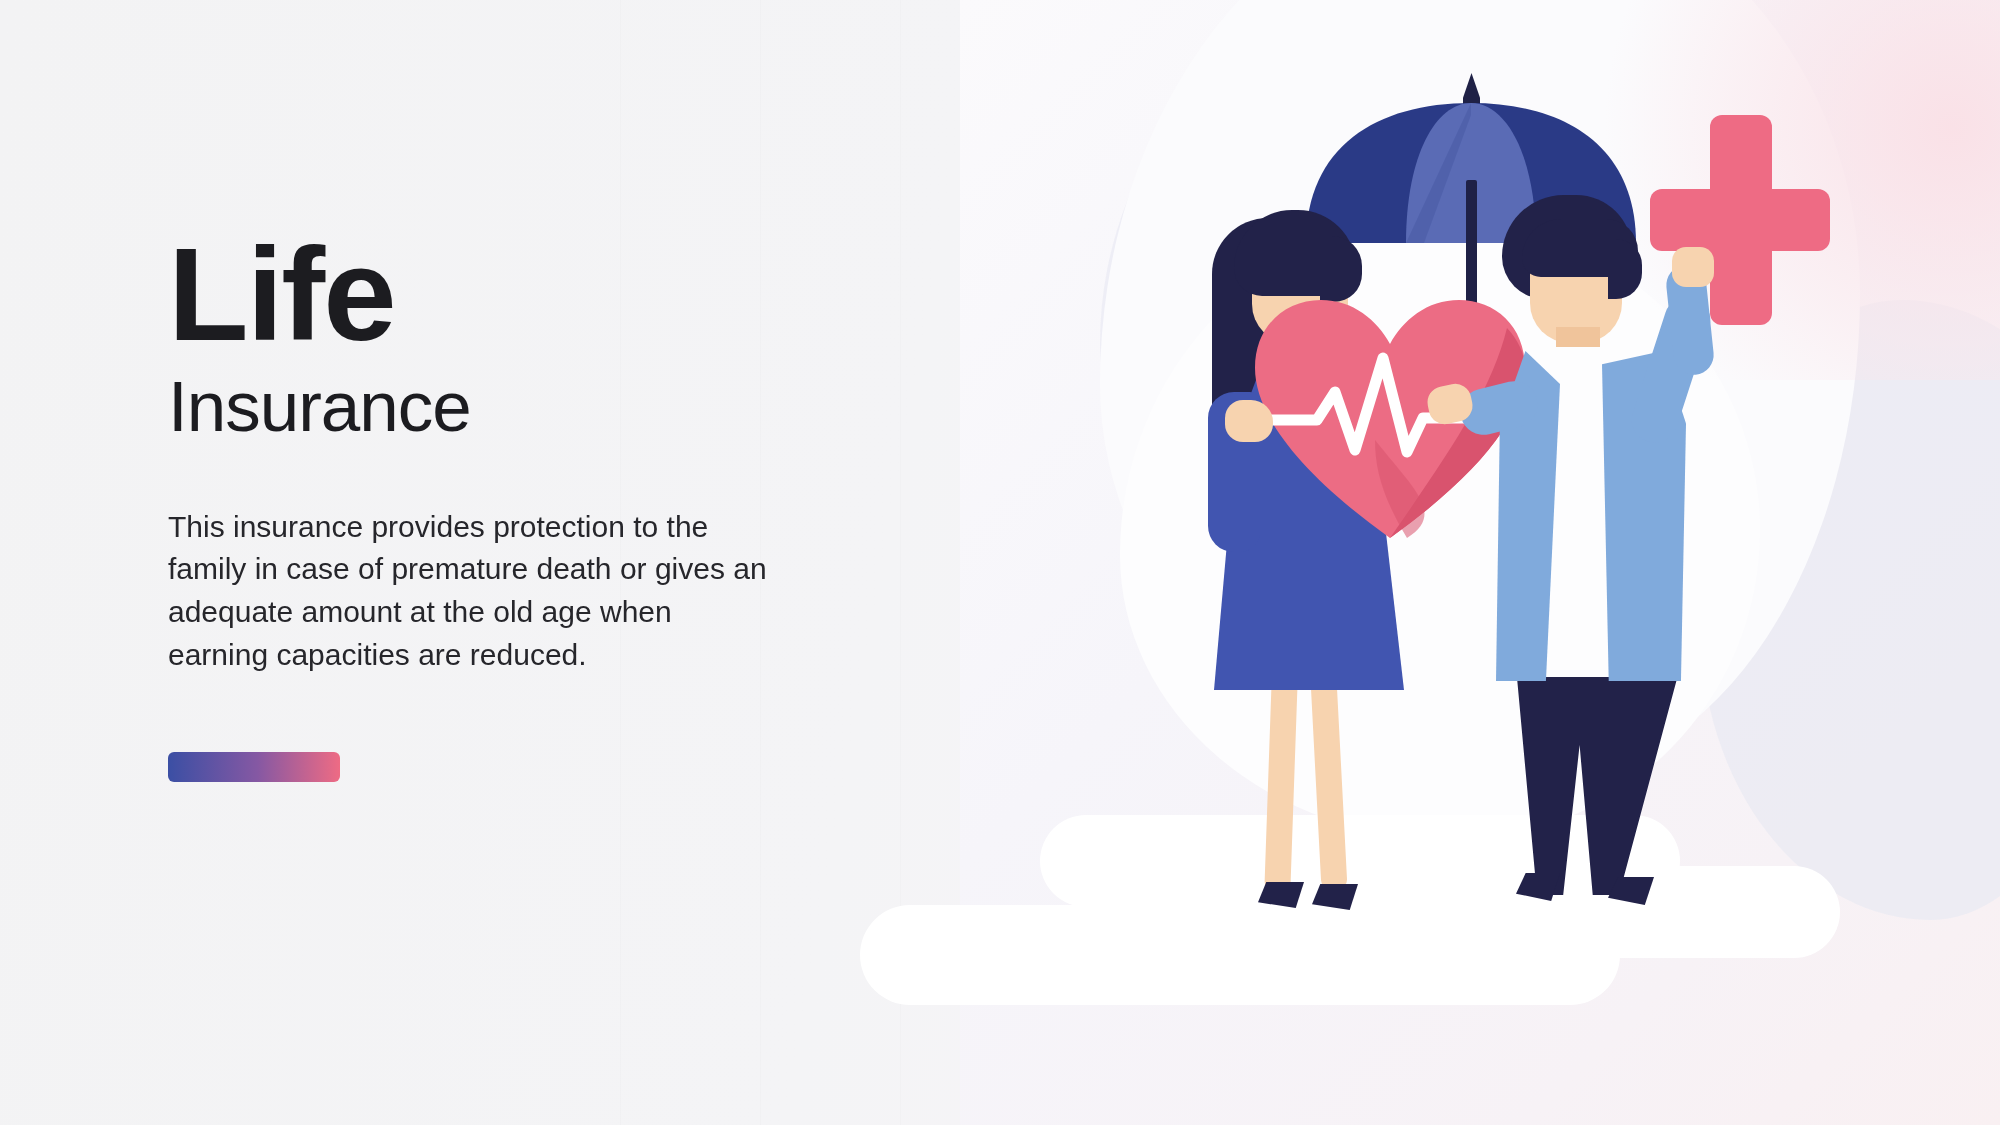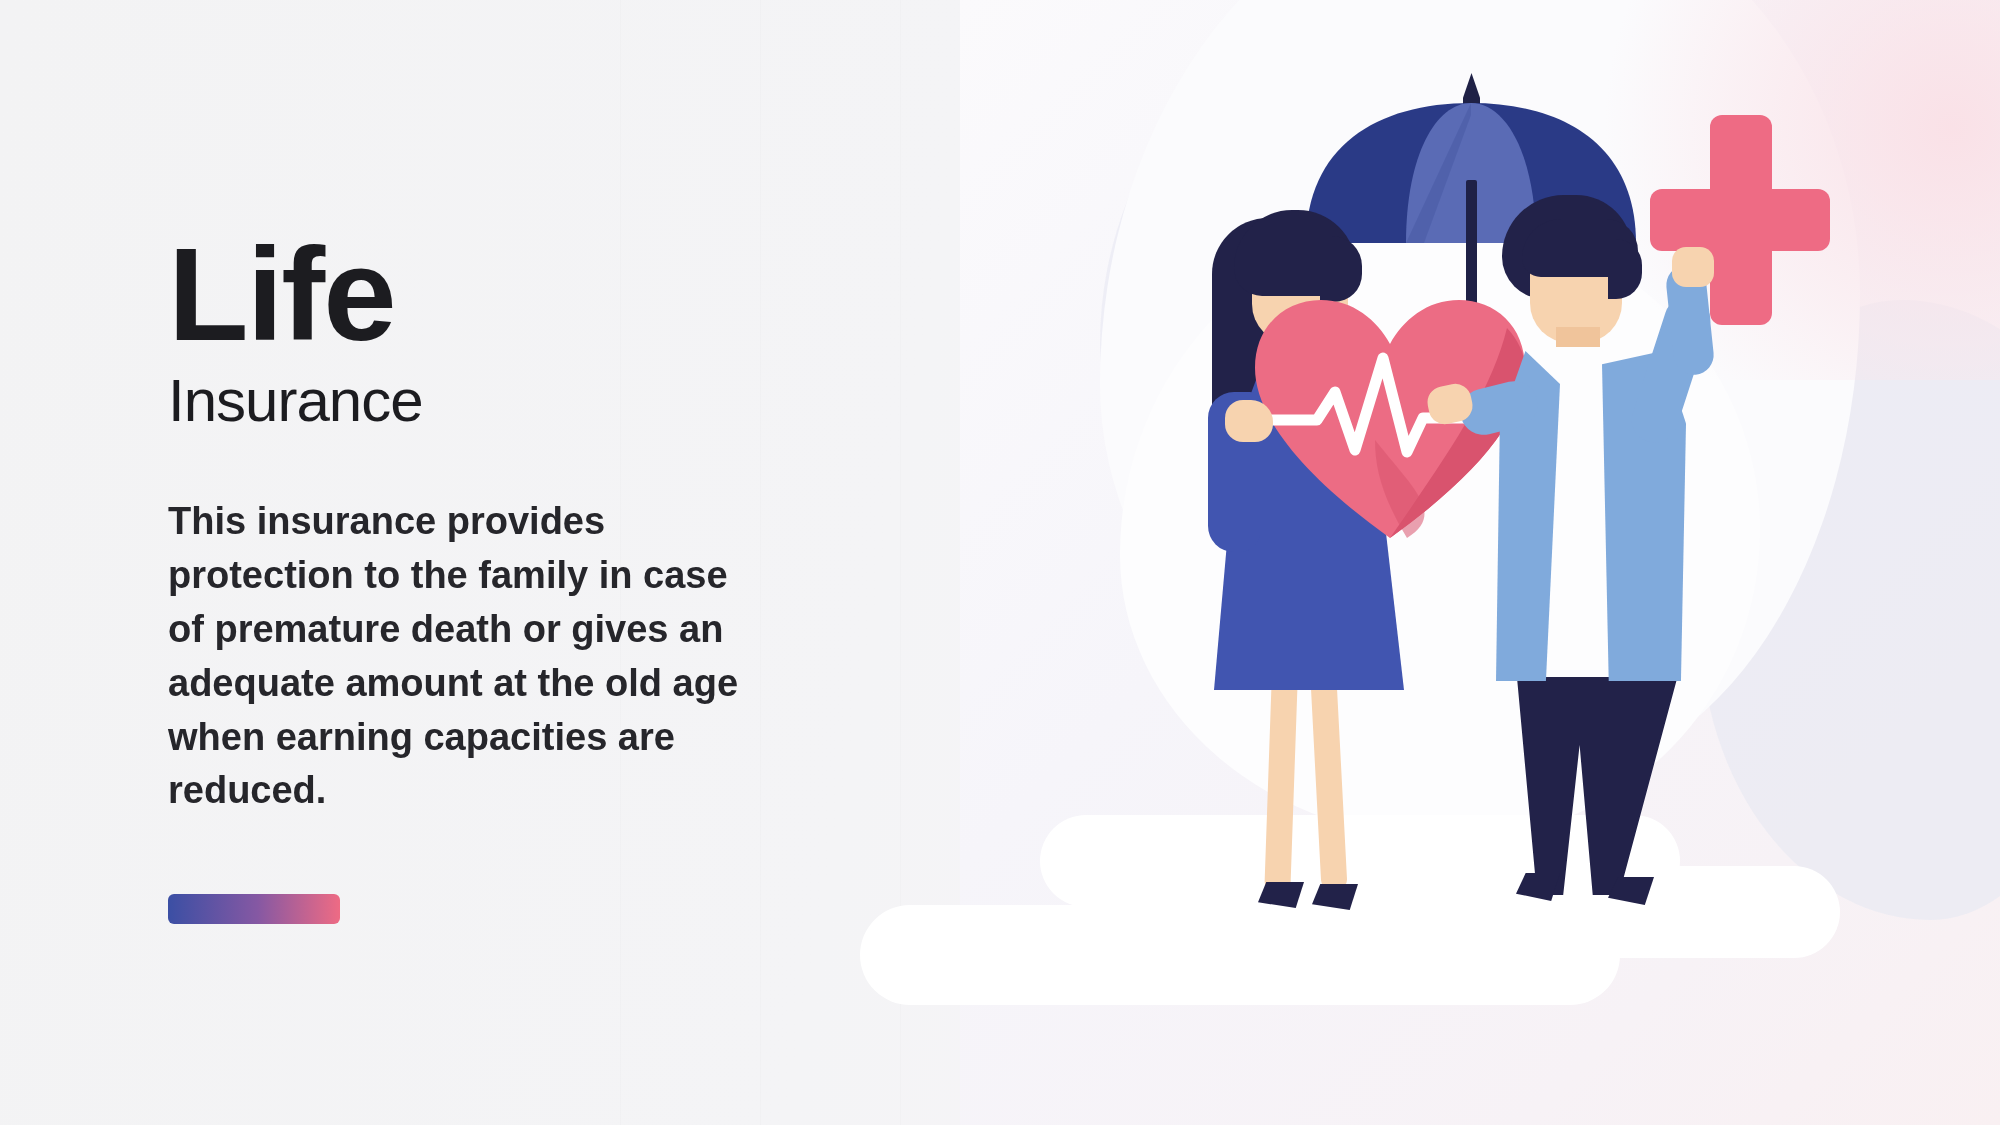--- a/index.html
+++ b/index.html
@@ -73,33 +73,33 @@
   }
   .title-main {
     font-size:132px;
     font-weight:700;
     letter-spacing:-2px;
     line-height:.96;
     color:#1c1c20;
   }
   .title-sub {
     margin-top:12px;
-    font-size:60px;
+    font-size:71px;
     font-weight:400;
     letter-spacing:-1px;
     line-height:1;
     color:#1c1c20;
   }
   .body-copy {
     margin-top:64px;
-    font-size:38px;
+    font-size:30px;
     line-height:1.42;
     color:#26262b;
     max-width:600px;
-    font-weight:700;
+    font-weight:400;
   }
   .cta-bar {
     margin-top:76px;
     width:172px; height:30px;
     border-radius:6px;
     background:linear-gradient(90deg,#3b4fa4 0%,#8558a3 52%,#ee6b84 100%);
   }
 
   
   .stage {

